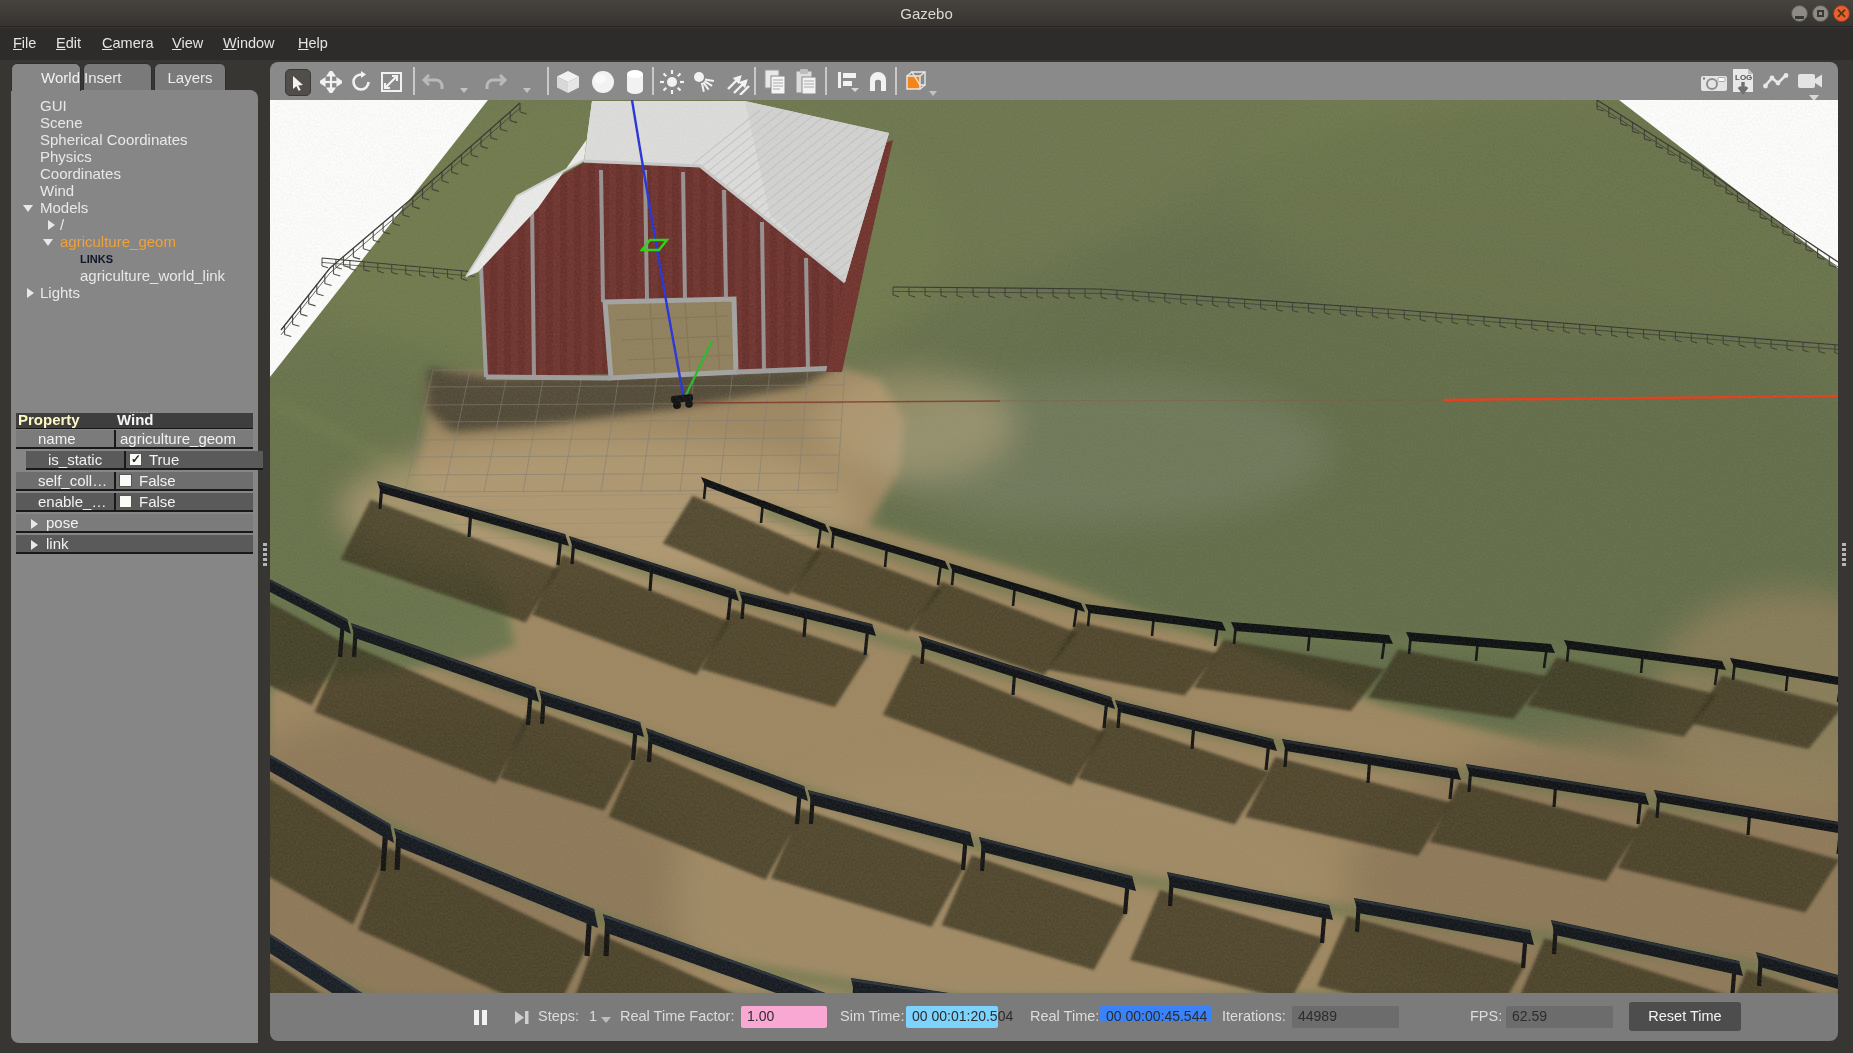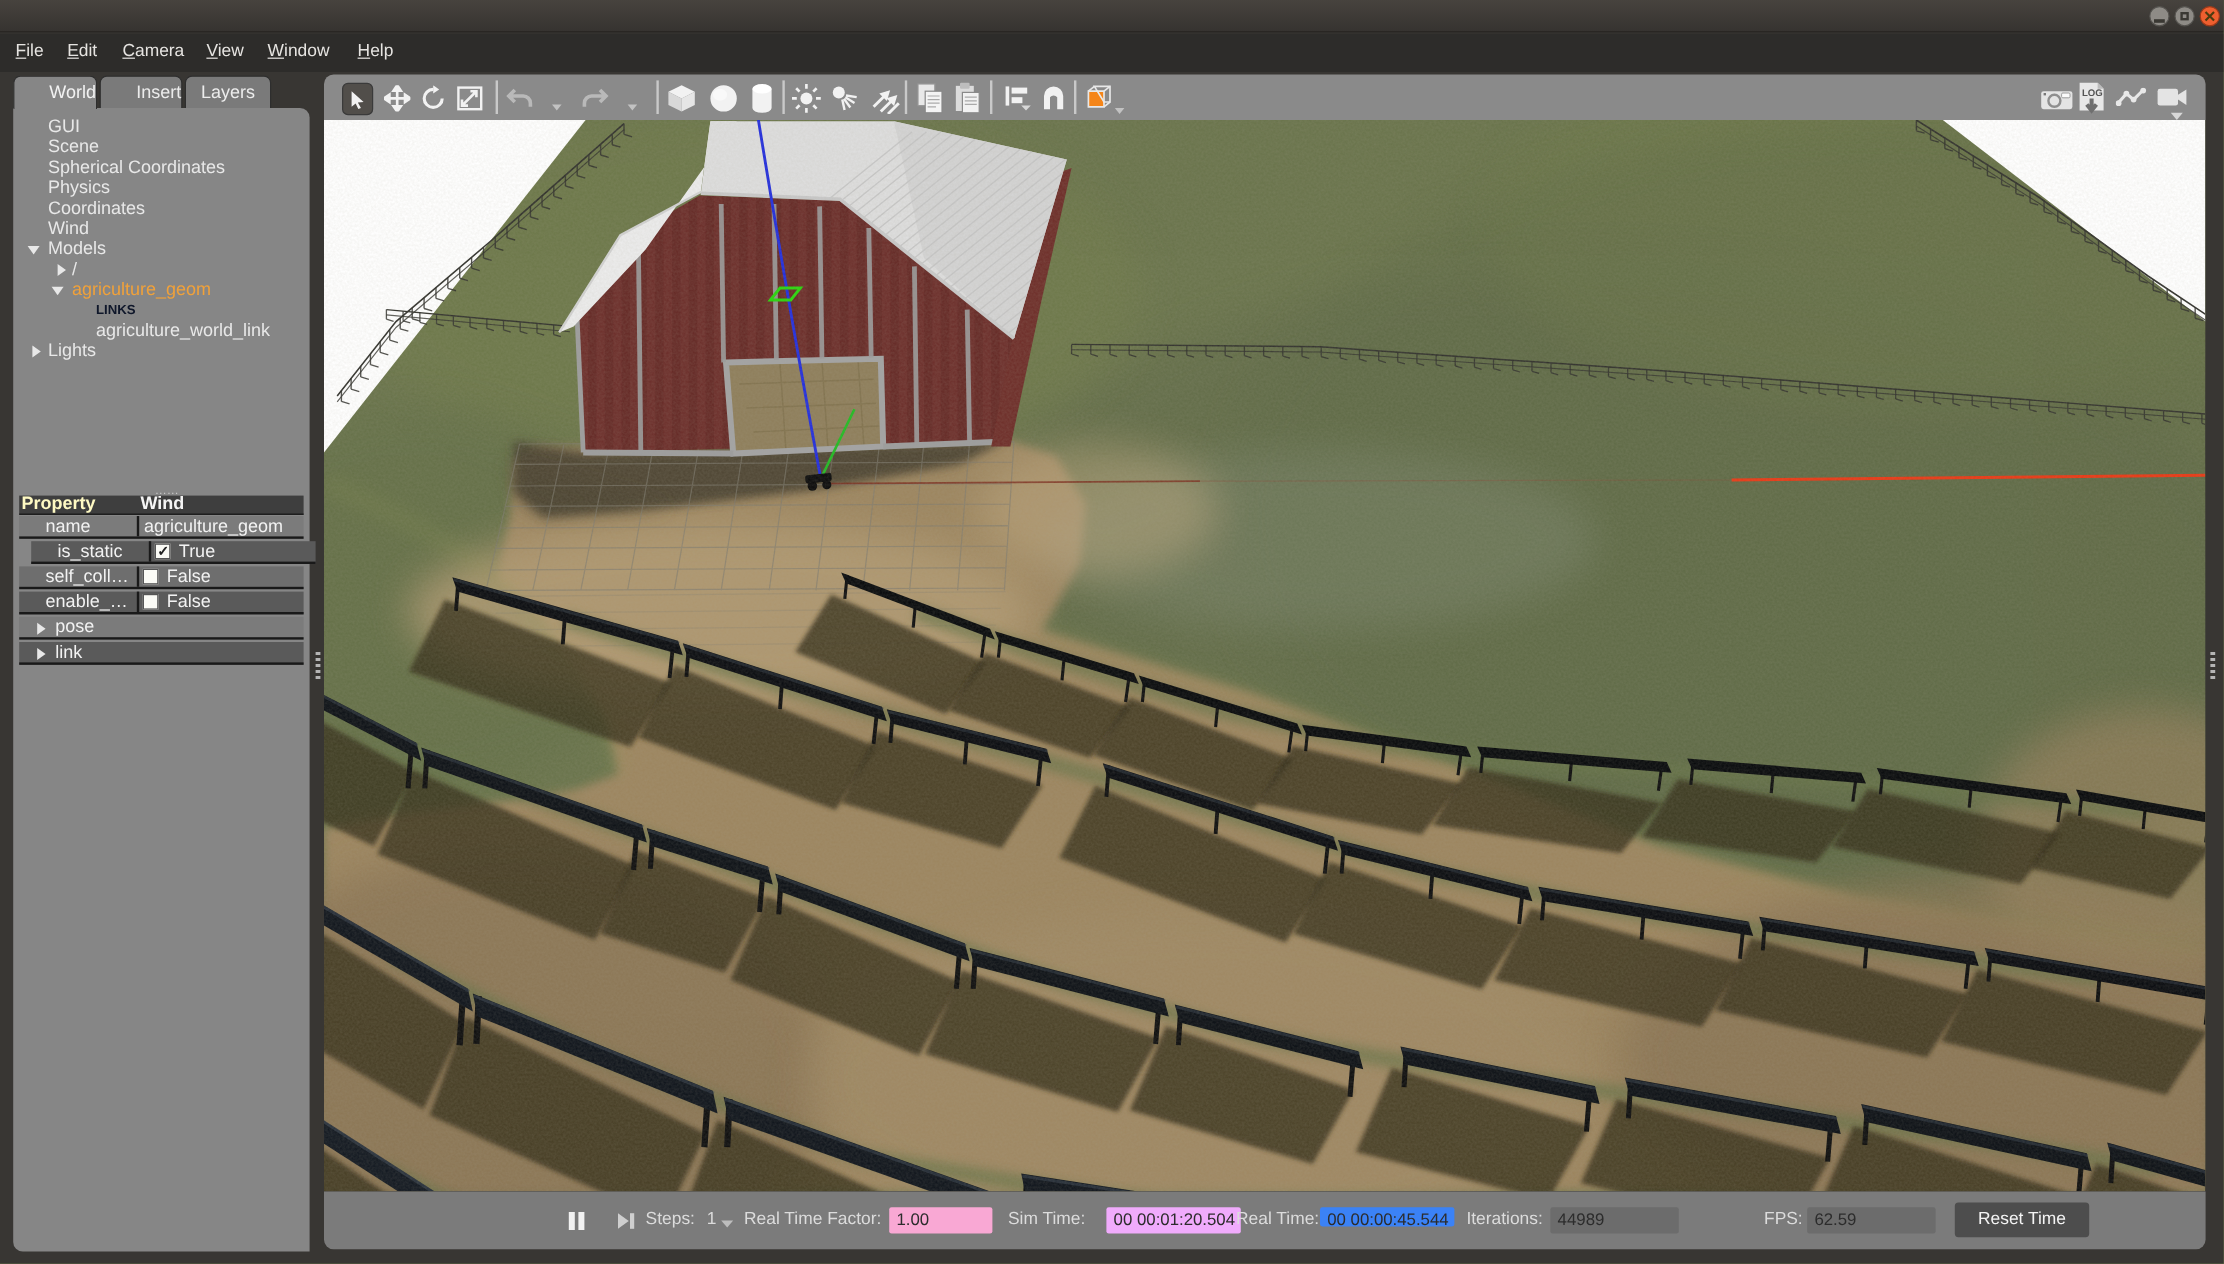--- a/index.html
+++ b/index.html
@@ -1,35 +1,36 @@
 <!DOCTYPE html>
 <html><head><meta charset="utf-8"><style>
 *{margin:0;padding:0;box-sizing:border-box}
 body{width:1853px;height:1053px;background:#383633;font-family:"Liberation Sans",sans-serif;overflow:hidden;position:relative}
 .abs{position:absolute}
 </style></head><body>
 <div class="abs" style="left:0;top:0;width:1853px;height:27px;background:linear-gradient(#47433e,#363330);border-bottom:1px solid #262421">
+  <div class="abs" style="left:0;top:5px;width:100%;text-align:center;color:#dbd8d4;font-size:15px">Gazebo</div>
   <div class="abs" style="left:1791px;top:5px;width:17px;height:17px;border-radius:50%;background:#8e8b86;border:1px solid #55534f">
       <div class="abs" style="left:3px;top:10px;width:9px;height:2.5px;background:#3a3833"></div>
     </div>
   <div class="abs" style="left:1812px;top:5px;width:17px;height:17px;border-radius:50%;background:#8e8b86;border:1px solid #55534f">
       <div class="abs" style="left:4px;top:4px;width:7px;height:7px;border:2px solid #3a3833"></div>
     </div>
   <div class="abs" style="left:1833px;top:5px;width:17px;height:17px;border-radius:50%;background:#ee5f2f;border:1px solid #9c3a1a;color:#4a3c10;font-weight:bold;font-size:13px;text-align:center;line-height:16px">✕</div>
 </div>
 <div class="abs" style="left:0;top:28px;width:1853px;height:32px;background:#2d2c2a;color:#e6e4e1;font-size:14.5px">
   <span class="abs" style="left:13px;top:7px"><u>F</u>ile</span>
   <span class="abs" style="left:56px;top:7px"><u>E</u>dit</span>
   <span class="abs" style="left:102px;top:7px"><u>C</u>amera</span>
   <span class="abs" style="left:172px;top:7px"><u>V</u>iew</span>
   <span class="abs" style="left:223px;top:7px"><u>W</u>indow</span>
   <span class="abs" style="left:298px;top:7px"><u>H</u>elp</span>
 </div>
 <div class="abs" style="left:11px;top:63px;width:70px;height:28px;background:#868686;border:1px solid #2e2e2e;border-bottom:none;border-radius:6px 6px 0 0;text-align:right;line-height:27px;color:#f2f2f2;font-size:15px;z-index:3">World</div>
-<div class="abs" style="left:83px;top:63px;width:69px;height:28px;background:#7a7a7a;border:1px solid #2e2e2e;border-radius:6px 6px 0 0;text-align:right;line-height:27px;color:#ececec;font-size:15px">Insert</div>
+<div class="abs" style="left:83px;top:63px;width:69px;height:28px;background:#7a7a7a;border:1px solid #2e2e2e;border-radius:6px 6px 0 0;text-align:left;line-height:27px;color:#ececec;font-size:15px">Insert</div>
 <div class="abs" style="left:154px;top:63px;width:72px;height:28px;background:#7a7a7a;border:1px solid #2e2e2e;border-radius:6px 6px 0 0;text-align:center;line-height:27px;color:#ececec;font-size:15px">Layers</div>
 <div class="abs" style="left:11px;top:90px;width:247px;height:953px;background:#868686;border-radius:0 8px 0 8px;z-index:2">
 <div style="position:absolute;left:29px;top:8px;color:#e8e8e8;font-weight:normal;font-size:15px;line-height:16px;white-space:nowrap">GUI</div>
     <div style="position:absolute;left:29px;top:25px;color:#e8e8e8;font-weight:normal;font-size:15px;line-height:16px;white-space:nowrap">Scene</div>
     <div style="position:absolute;left:29px;top:42px;color:#e8e8e8;font-weight:normal;font-size:15px;line-height:16px;white-space:nowrap">Spherical Coordinates</div>
     <div style="position:absolute;left:29px;top:59px;color:#e8e8e8;font-weight:normal;font-size:15px;line-height:16px;white-space:nowrap">Physics</div>
     <div style="position:absolute;left:29px;top:76px;color:#e8e8e8;font-weight:normal;font-size:15px;line-height:16px;white-space:nowrap">Coordinates</div>
     <div style="position:absolute;left:29px;top:93px;color:#e8e8e8;font-weight:normal;font-size:15px;line-height:16px;white-space:nowrap">Wind</div>
     <div style="position:absolute;left:29px;top:110px;color:#e8e8e8;font-weight:normal;font-size:15px;line-height:16px;white-space:nowrap">Models</div>
     <svg style="position:absolute;left:11px;top:114px" width="12" height="9">
@@ -483,21 +484,21 @@
     <span style="position:absolute;left:268px;top:15px;font-size:14.5px;color:#dcdcdc">Steps:</span>
     <span style="position:absolute;left:319px;top:15px;font-size:14.5px;color:#dcdcdc">1</span>
     <svg style="position:absolute;left:330px;top:23px" width="12" height="8">
       <path d="M1,1 L6,7 L11,1 Z" fill="#bdbdbd"></path>
     </svg>
     <span style="position:absolute;left:350px;top:15px;font-size:14.5px;color:#dcdcdc">Real Time Factor:</span>
     <div style="position:absolute;left:471px;top:13px;width:86px;height:22px;background:#f9a8d4;border-radius:2px">
       <span style="position:absolute;left:6px;top:2px;font-size:14px;color:#2c2c2c;white-space:nowrap">1.00</span>
     </div>
     <span style="position:absolute;left:570px;top:15px;font-size:14.5px;color:#dcdcdc">Sim Time:</span>
-    <div style="position:absolute;left:652px;top:13px;width:112px;height:22px;background:#f0abfc;border-radius:2px">
+    <div style="position:absolute;left:636px;top:13px;width:92px;height:22px;background:#7dd3fc;border-radius:2px">
       <span style="position:absolute;left:6px;top:2px;font-size:14px;color:#2c2c2c;white-space:nowrap">00 00:01:20.504</span>
     </div>
     <span style="position:absolute;left:760px;top:15px;font-size:14.5px;color:#dcdcdc">Real Time:</span>
     <div style="position:absolute;left:830px;top:13px;width:112px;height:16px;background:#3b82f6;border-radius:2px">
       <span style="position:absolute;left:6px;top:2px;font-size:14px;color:#2c2c2c;white-space:nowrap">00 00:00:45.544</span>
     </div>
     <span style="position:absolute;left:952px;top:15px;font-size:14.5px;color:#dcdcdc">Iterations:</span>
     <div style="position:absolute;left:1022px;top:13px;width:107px;height:22px;background:#6c6c6c;border-radius:2px">
       <span style="position:absolute;left:6px;top:2px;font-size:14px;color:#2c2c2c;white-space:nowrap">44989</span>
     </div>

